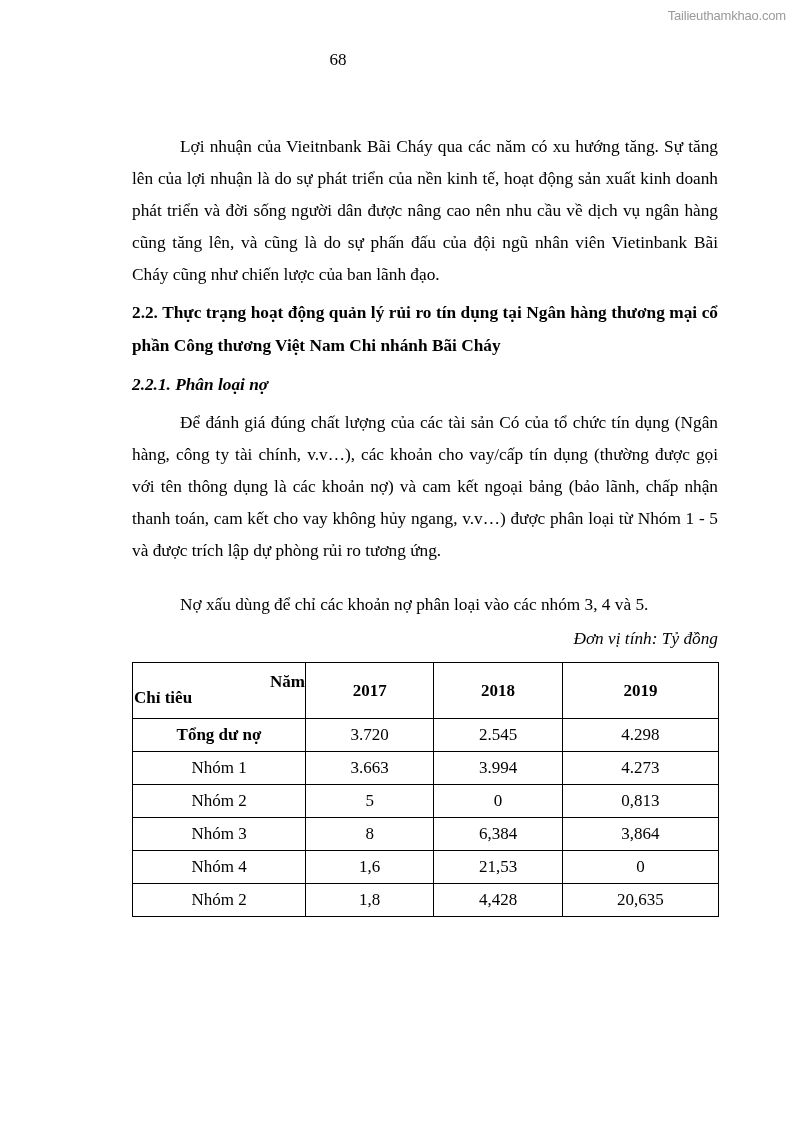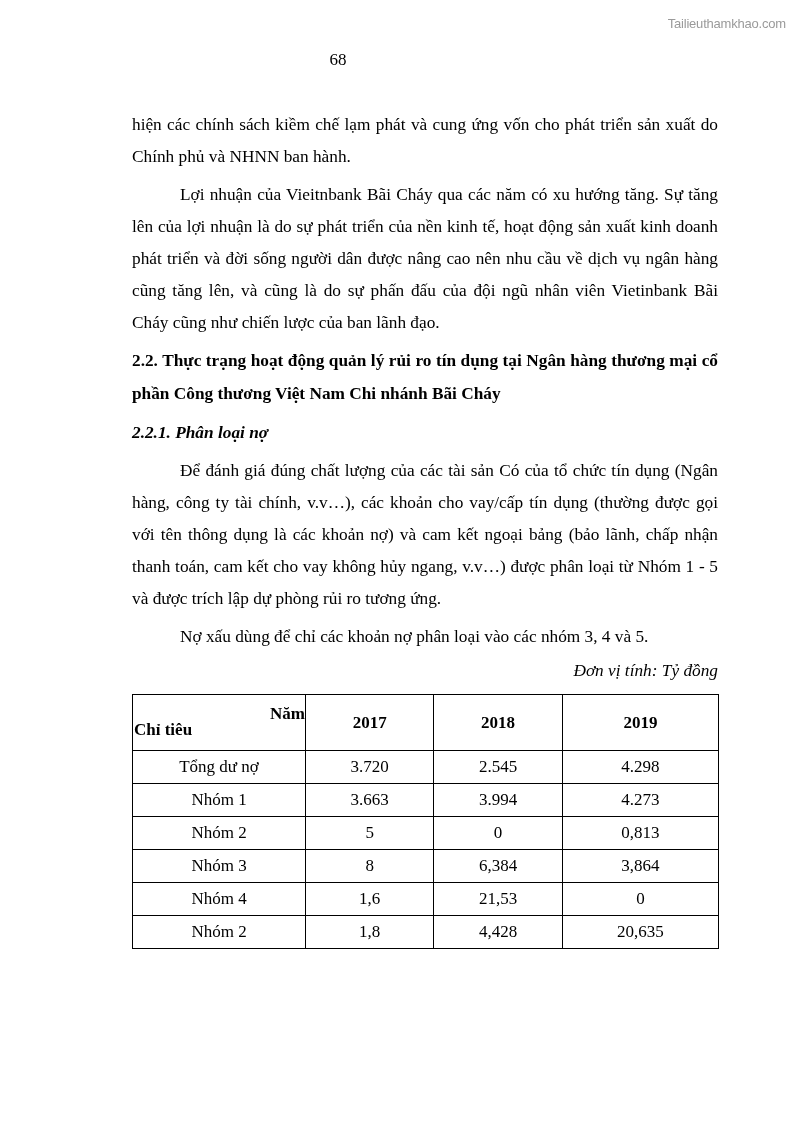--- a/index.html
+++ b/index.html
@@ -10,21 +10,21 @@
     body {
       width: 794px;
       height: 1123px;
       position: relative;
       overflow: hidden;
       font-family: "Liberation Serif", "DejaVu Serif", serif;
       color: #000;
     }
     .watermark {
       position: absolute;
-      top: 16px;
+      top: 8px;
       right: 8px;
       font-family: "Liberation Sans", "DejaVu Sans", sans-serif;
       font-size: 13px;
       color: #9a9a9a;
       letter-spacing: -0.2px;
       margin-left: 12px;
     }
     .page-number {
       position: absolute;
       top: 50px;
@@ -42,21 +42,21 @@
       line-height: 32px;
     }
     p {
       margin: 0;
       text-align: justify;
     }
     .indent {
       text-indent: 48px;
     }
     .gap-top {
-      margin-top: 6px;
+      margin-top: 22px;
     }
     .heading {
       font-weight: bold;
       text-align: justify;
       margin-top: 5px;
       line-height: 33px;
     }
     .subheading {
       font-weight: bold;
       font-style: italic;
@@ -102,32 +102,31 @@
       font-weight: bold;
       font-family: Liberation Serif, serif;
     }
     .corner .metric-label {
       position: absolute;
       left: 1px;
       bottom: 4px;
       font-weight: bold;
     }
     .bold-cell {
-      font-weight: normal;
+      font-weight: bold;
       border-radius: 14px;
     }
   </style>
 </head>
 <body>
 
 <div class="watermark">Tailieuthamkhao.com</div>
 <div class="page-number">68</div>
 
 <div class="content">
-  <p>hiện các chính sách kiềm chế lạm phát và cung ứng vốn cho phát triển sản xuất do Chính phủ và NHNN ban hành.</p>
   <p class="indent gap-top">Lợi nhuận của Vieitnbank Bãi Cháy qua các năm có xu hướng tăng. Sự tăng lên của lợi nhuận là do sự phát triển của nền kinh tế, hoạt động sản xuất kinh doanh phát triển và đời sống người dân được nâng cao nên nhu cầu về dịch vụ ngân hàng cũng tăng lên, và cũng là do sự phấn đấu của đội ngũ nhân viên Vietinbank Bãi Cháy cũng như chiến lược của ban lãnh đạo.</p>
 
   <div class="heading">2.2. Thực trạng hoạt động quản lý rủi ro tín dụng tại Ngân hàng thương mại cổ phần Công thương Việt Nam Chi nhánh Bãi Cháy</div>
   <div class="subheading">2.2.1. Phân loại nợ</div>
 
   <p class="indent">Để đánh giá đúng chất lượng của các tài sản Có của tổ chức tín dụng (Ngân hàng, công ty tài chính, v.v…), các khoản cho vay/cấp tín dụng (thường được gọi với tên thông dụng là các khoản nợ) và cam kết ngoại bảng (bảo lãnh, chấp nhận thanh toán, cam kết cho vay không hủy ngang, v.v…) được phân loại từ Nhóm 1 - 5 và được trích lập dự phòng rủi ro tương ứng.</p>
   <p class="indent gap-top">Nợ xấu dùng để chỉ các khoản nợ phân loại vào các nhóm 3, 4 và 5.</p>
 
   <div class="unit">Đơn vị tính: Tỷ đồng</div>
 

